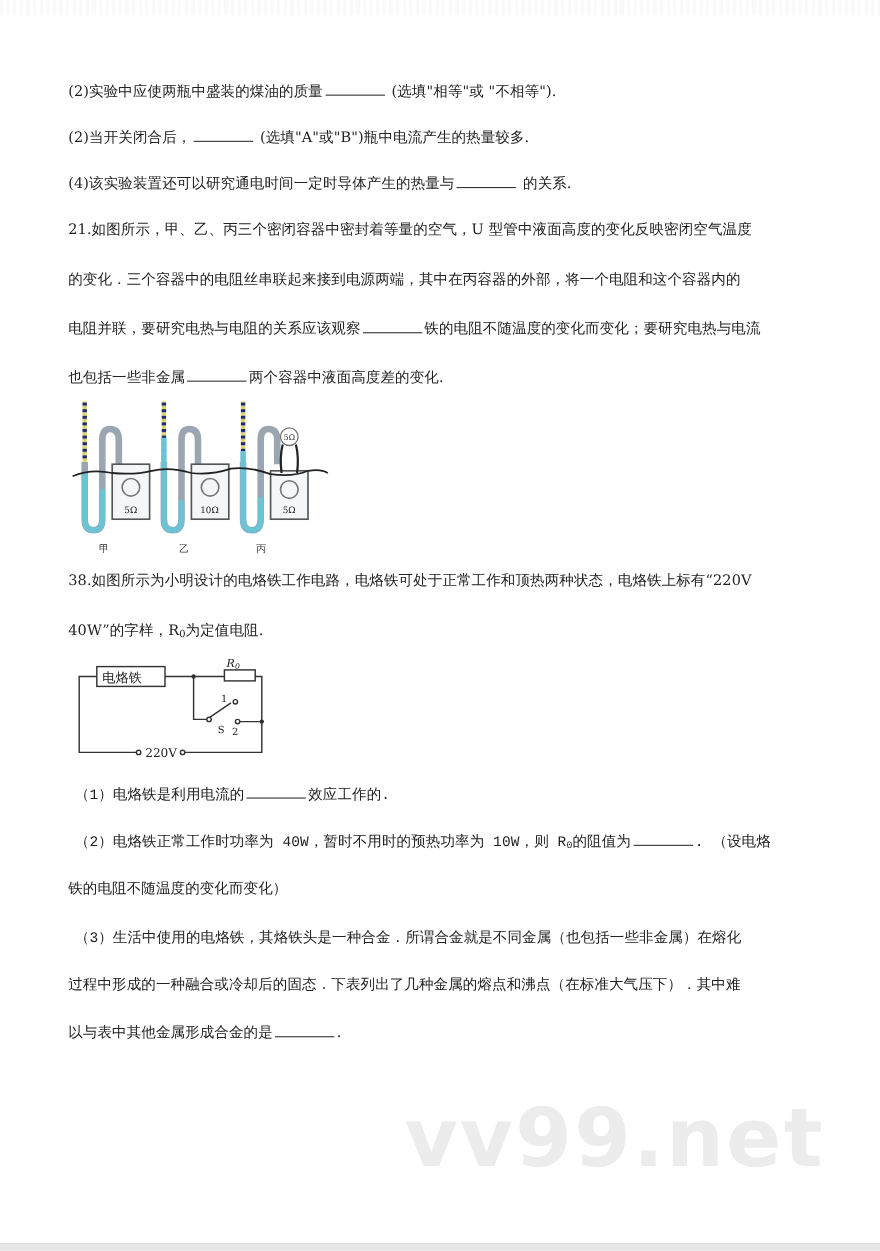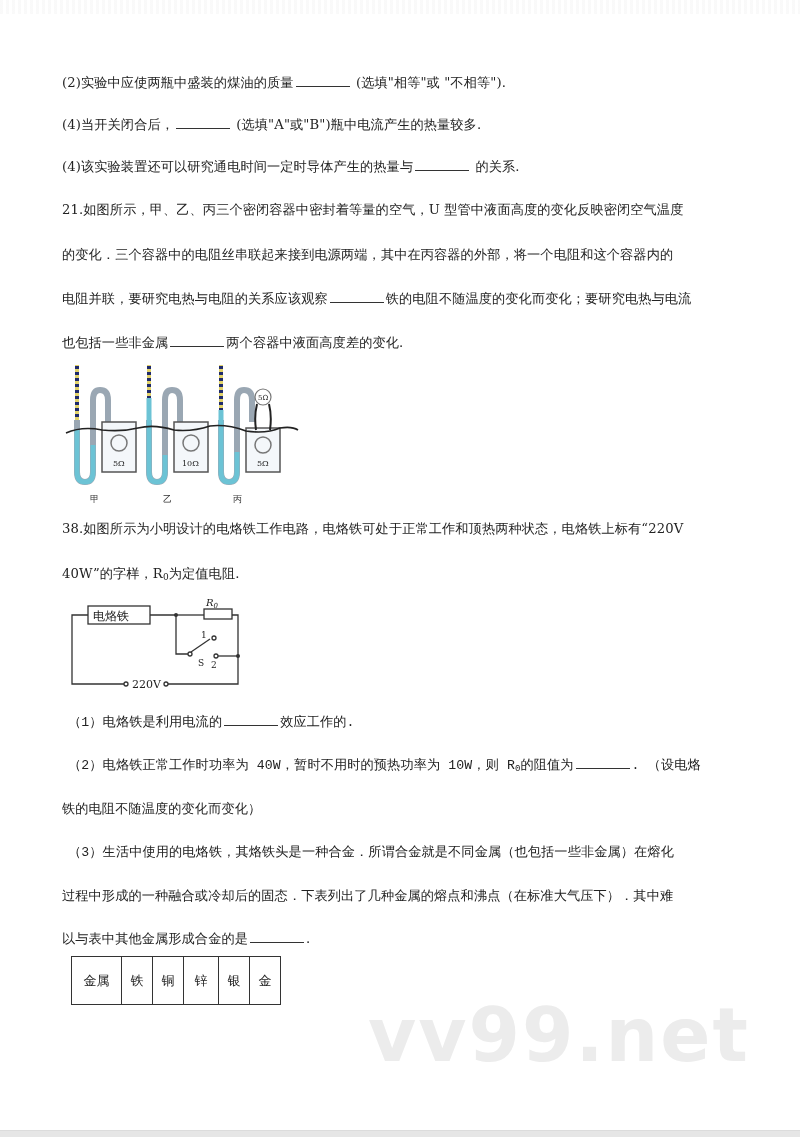--- a/index.html
+++ b/index.html
@@ -22,21 +22,21 @@
 </style>
 </head>
 <body>
 
 <div class="topstrip"></div>
 
 <div class="line" style="top:74px">
   <span>(2)实验中应使两瓶中盛装的煤油的质量</span><span class="blank"></span>&nbsp;<span>(选填"相等"或 "不相等").</span>
 </div>
 <div class="line" style="top:116px">
-  <span>(4)当开关闭合后，</span><span class="blank"></span>&nbsp;<span>(选填"A"或"B")瓶中电流产生的热量较多.</span>
+  <span>(2)当开关闭合后，</span><span class="blank"></span>&nbsp;<span>(选填"A"或"B")瓶中电流产生的热量较多.</span>
 </div>
 <div class="line" style="top:158px">
   <span>(4)该实验装置还可以研究通电时间一定时导体产生的热量与</span><span class="blank"></span>&nbsp;<span>的关系.</span>
 </div>
 
 <div class="line" style="top:201px">21.如图所示，甲、乙、丙三个密闭容器中密封着等量的空气，U 型管中液面高度的变化反映密闭空气温度</div>
 <div class="line" style="top:246px">的变化．三个容器中的电阻丝串联起来接到电源两端，其中在丙容器的外部，将一个电阻和这个容器内的</div>
 <div class="line" style="top:290px">
   <span>电阻并联，要研究电热与电阻的关系应该观察</span><span class="blank"></span><span>铁的电阻不随温度的变化而变化；要研究电热与电流</span>
 </div>
@@ -132,25 +132,17 @@
 <div class="line" style="top:800px">铁的电阻不随温度的变化而变化）</div>
 
 <div class="line ind" style="top:844px">（3）生活中使用的电烙铁，其烙铁头是一种合金．所谓合金就是不同金属（也包括一些非金属）在熔化</div>
 <div class="line" style="top:887px">过程中形成的一种融合或冷却后的固态．下表列出了几种金属的熔点和沸点（在标准大气压下）．其中难</div>
 <div class="line" style="top:930px">
   <span>以与表中其他金属形成合金的是</span><span class="blank"></span><span>.</span>
 </div>
 
 <table class="metal">
   <tbody>
-      <tr>
-    <td style="width:49px">金属</td>
-    <td style="width:30px">铁</td>
-    <td style="width:30px">铜</td>
-    <td style="width:34px">锌</td>
-    <td style="width:30px">银</td>
-    <td style="width:30px">金</td>
-  </tr>
 </tbody>
   </table>
 
 <div class="watermark">vv99.net</div>
 <div class="bottombar"></div>
 
 </body></html>

